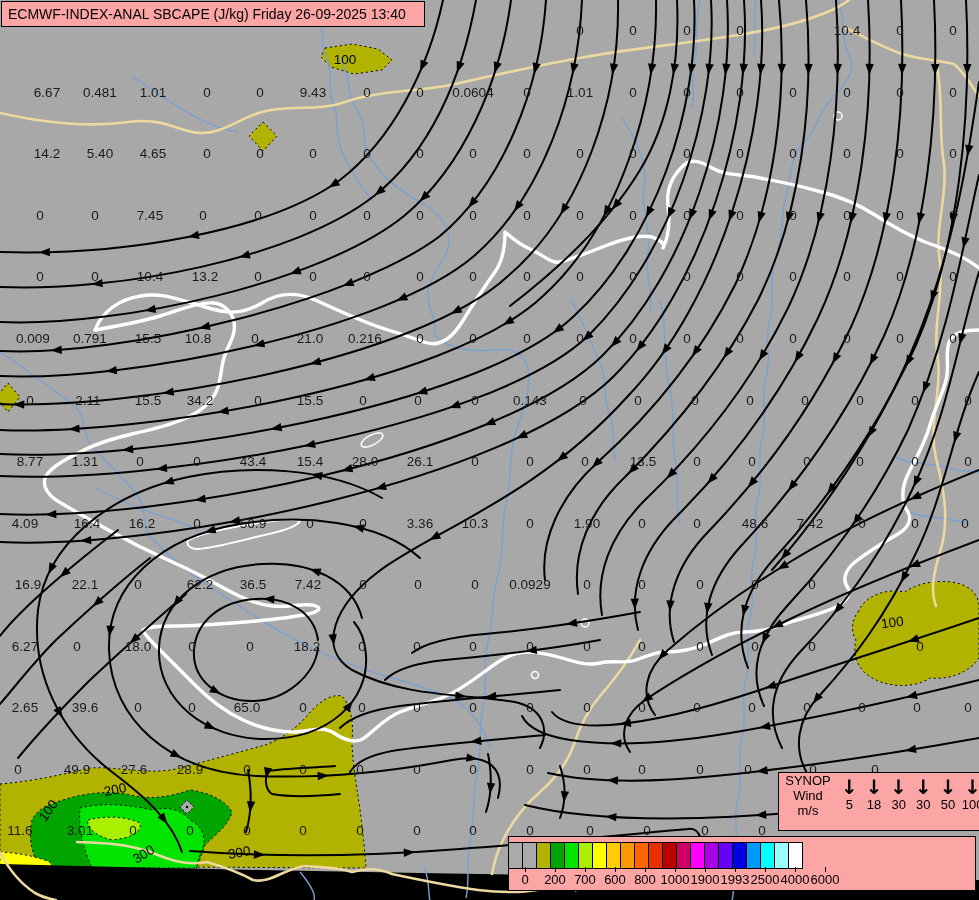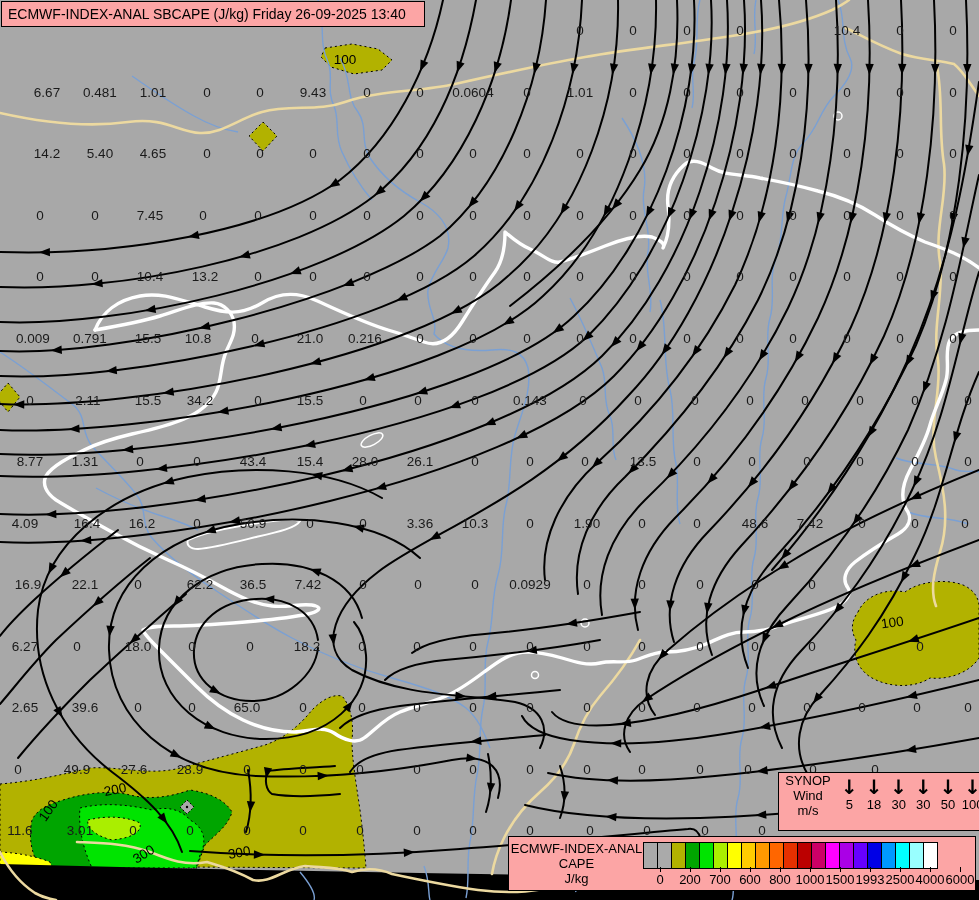--- a/index.html
+++ b/index.html
@@ -545,25 +545,20 @@
           <span>18</span>
           <span>30</span>
           <span>30</span>
           <span>50</span>
           <span>100</span>
         </div>
     </div>
   </div>
 
   <div id="capebox" class="panel">
-    <div id="cape-left">
-        <div>ECMWF-INDEX-ANAL</div>
-        <div>CAPE</div>
-        <div>J/kg</div>
-      </div>
     <div id="cape-right">
       <div id="cb-cells">
           <div style="background: rgb(170, 170, 170);"></div>
           <div style="background: rgb(170, 170, 170);"></div>
           <div style="background: rgb(178, 178, 0);"></div>
           <div style="background: rgb(0, 165, 0);"></div>
           <div style="background: rgb(0, 228, 0);"></div>
           <div style="background: rgb(170, 238, 0);"></div>
           <div style="background: rgb(255, 255, 0);"></div>
           <div style="background: rgb(255, 204, 0);"></div>
@@ -581,21 +576,21 @@
           <div style="background: rgb(153, 255, 255);"></div>
           <div style="background: rgb(255, 255, 255);"></div>
         </div>
       <div id="cb-ticks">
           <div class="cb-tick">0</div>
           <div class="cb-tick">200</div>
           <div class="cb-tick">700</div>
           <div class="cb-tick">600</div>
           <div class="cb-tick">800</div>
           <div class="cb-tick">1000</div>
-          <div class="cb-tick">1500</div>
+          <div class="cb-tick">1900</div>
           <div class="cb-tick">1993</div>
           <div class="cb-tick">2500</div>
           <div class="cb-tick">4000</div>
           <div class="cb-tick">6000</div>
         </div>
     </div>
   </div>
 </div>
 
 </body></html>

